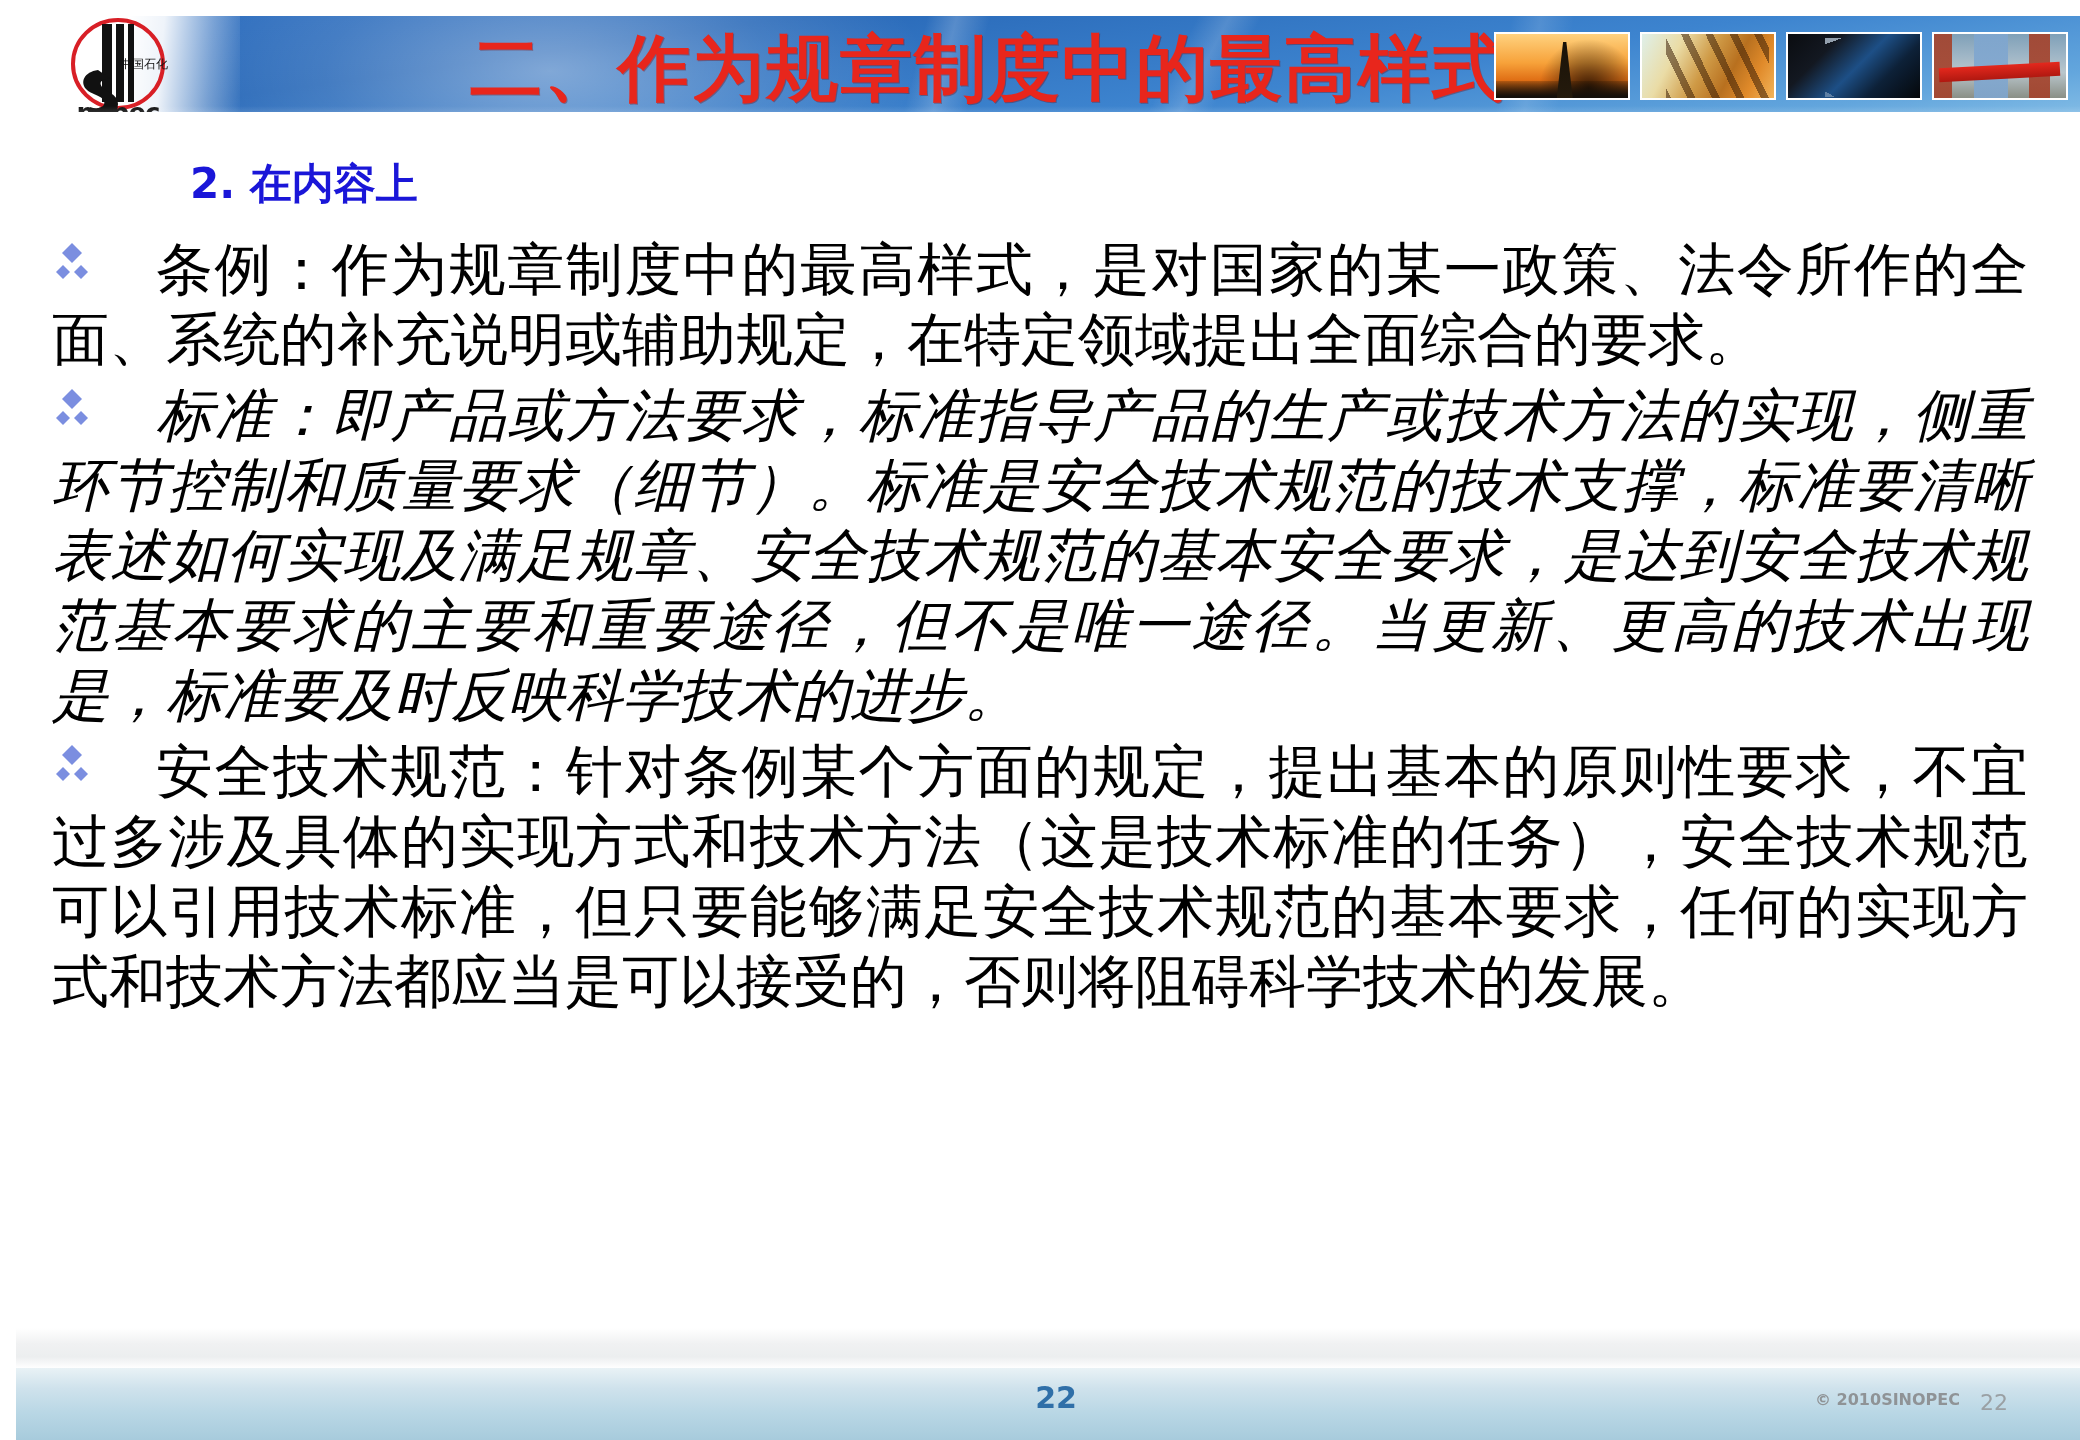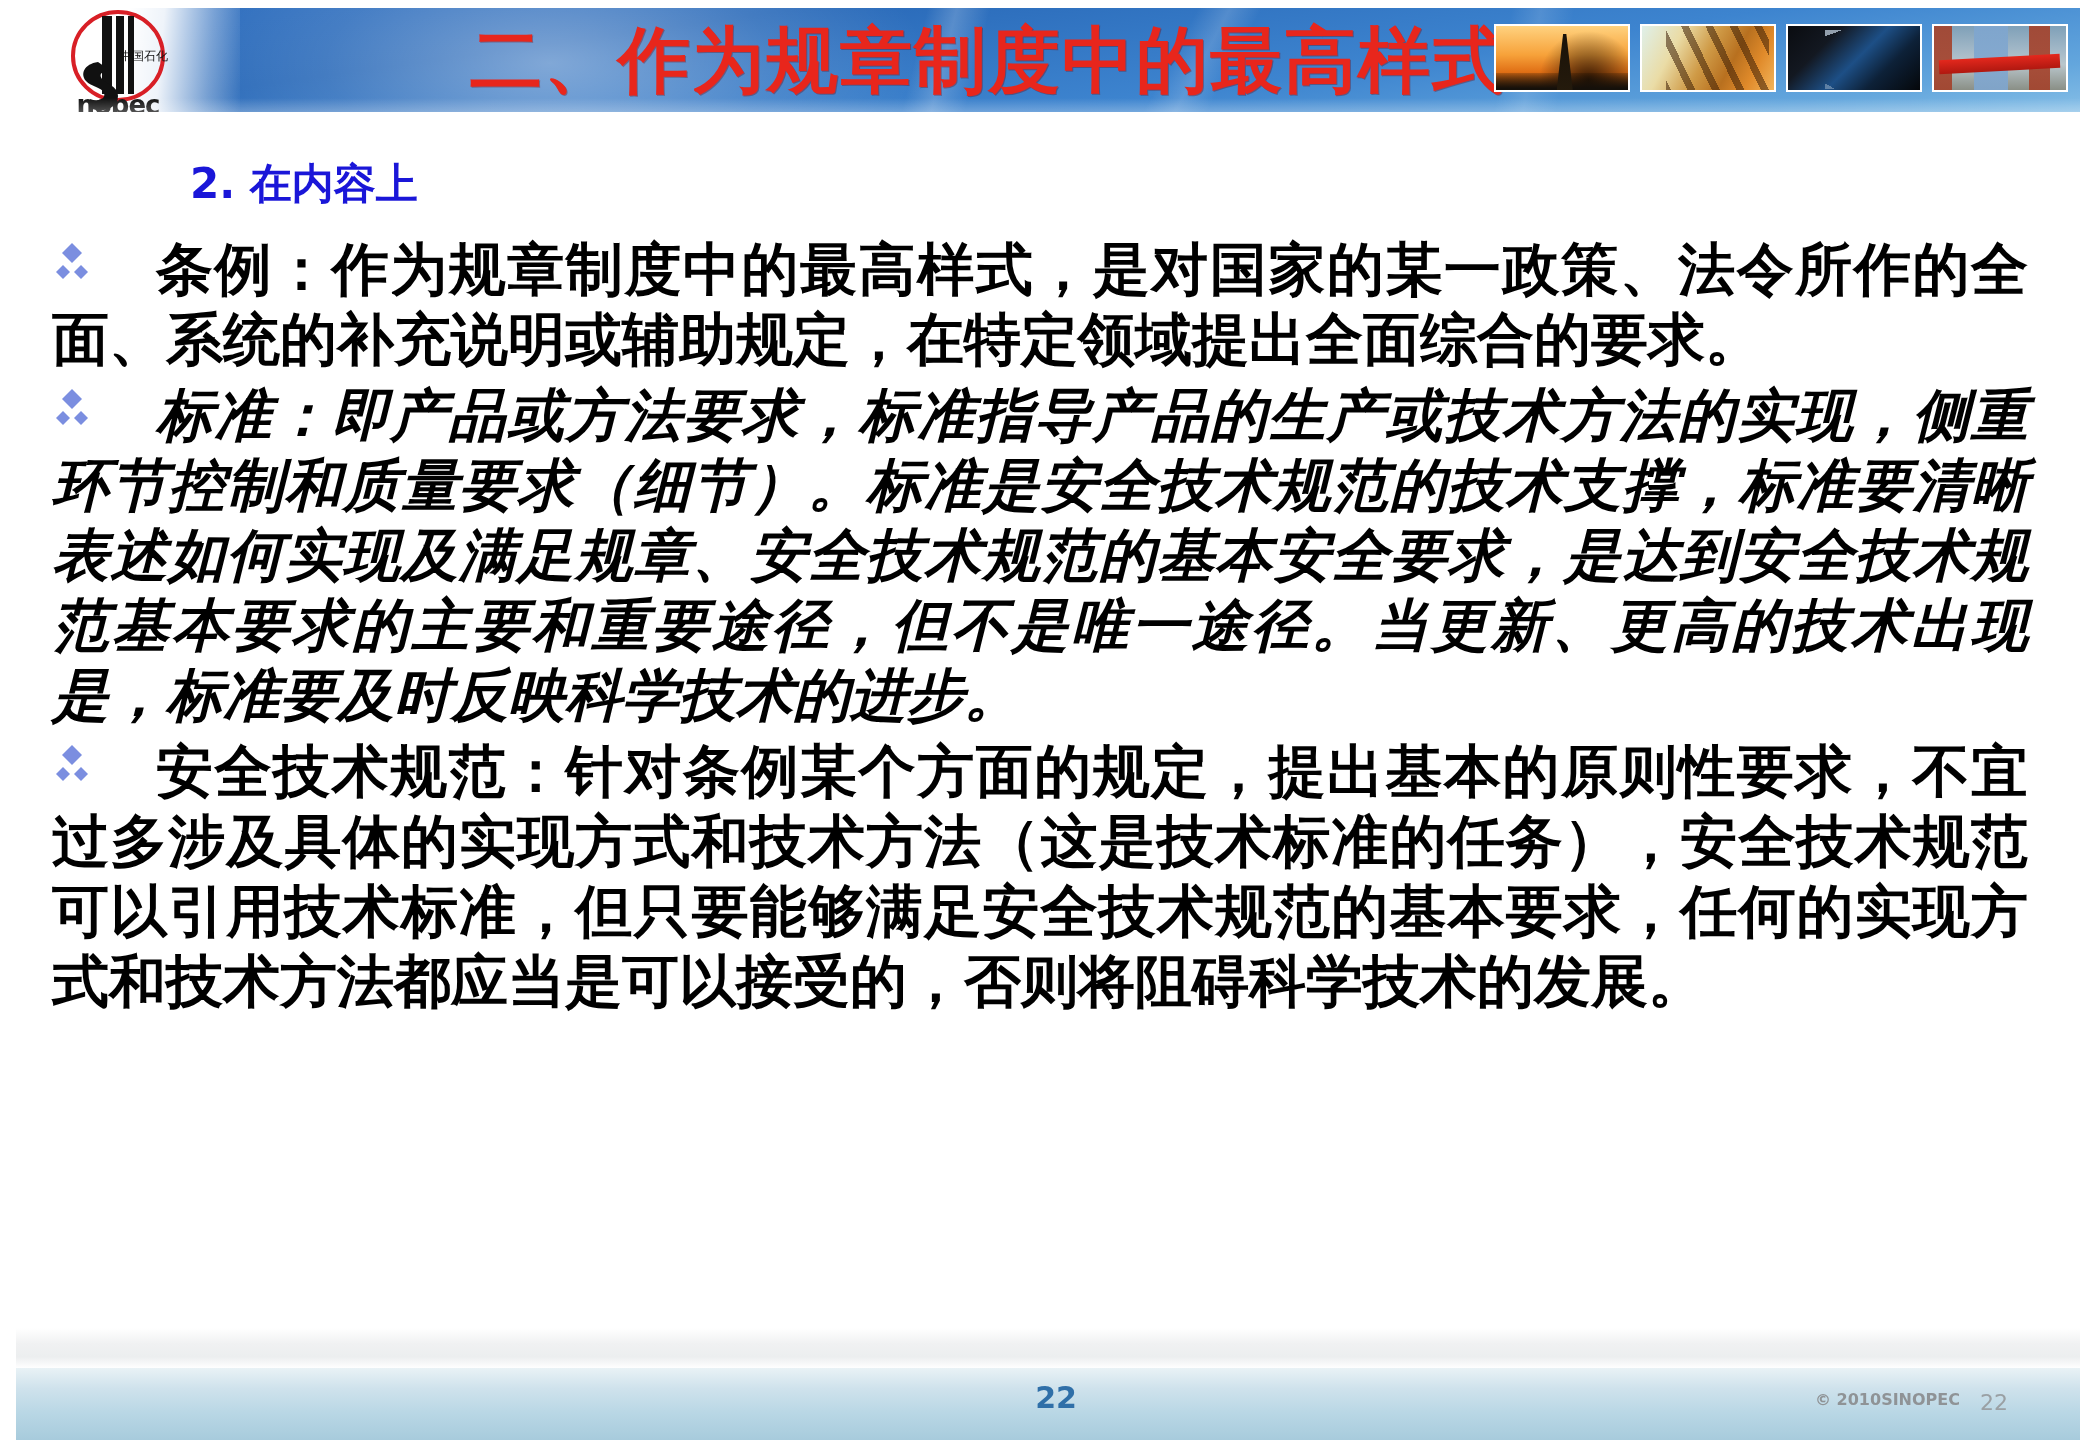--- a/index.html
+++ b/index.html
@@ -11,21 +11,21 @@
     width: 2080px;
     height: 1440px;
     overflow: hidden;
     font-family: "DejaVu Sans", "Liberation Sans", sans-serif;
     position: relative;
   }
 
   
   .slide-header {
     position: absolute;
-    left: 0; top: 8px;
+    left: 0; top: 16px;
     width: 2080px;
     height: 112px;
     overflow: hidden;
     background:
       linear-gradient(118deg, rgba(255,255,255,0.00) 56%, rgba(255,255,255,0.16) 57.5%, rgba(255,255,255,0.00) 59%),
       linear-gradient(104deg, rgba(255,255,255,0.00) 44%, rgba(255,255,255,0.20) 45.4%, rgba(255,255,255,0.00) 47%),
       linear-gradient(100deg, rgba(255,255,255,0.00) 72%, rgba(255,255,255,0.13) 73.4%, rgba(255,255,255,0.00) 75%),
       linear-gradient(172deg, #2f6fc0 0%, #2a6ab9 28%, #3d84cf 62%, #63a6dd 86%, #8cc3e8 100%),
       #2f6fc0;
   }
@@ -190,21 +190,21 @@
     font-size: 44px;
     line-height: 46px;
   }
   .bullet-marker svg { display: block; }
 
   .bullet-text {
     display: block;
     margin: 0;
     padding: 0 52px 0 52px;
     font-family: "DejaVu Sans", "Liberation Sans", sans-serif;
-    font-weight: 700;
+    font-weight: 400;
     font-size: 57px;
     line-height: 70px;
     color: #000000;
     text-align: justify;
     text-justify: inter-character;
     letter-spacing: 0px;
     word-break: break-all;
   }
   .bullet-text.first-indent { text-indent: 104px; }
   .bullet-text.italicized { font-style: italic; }

